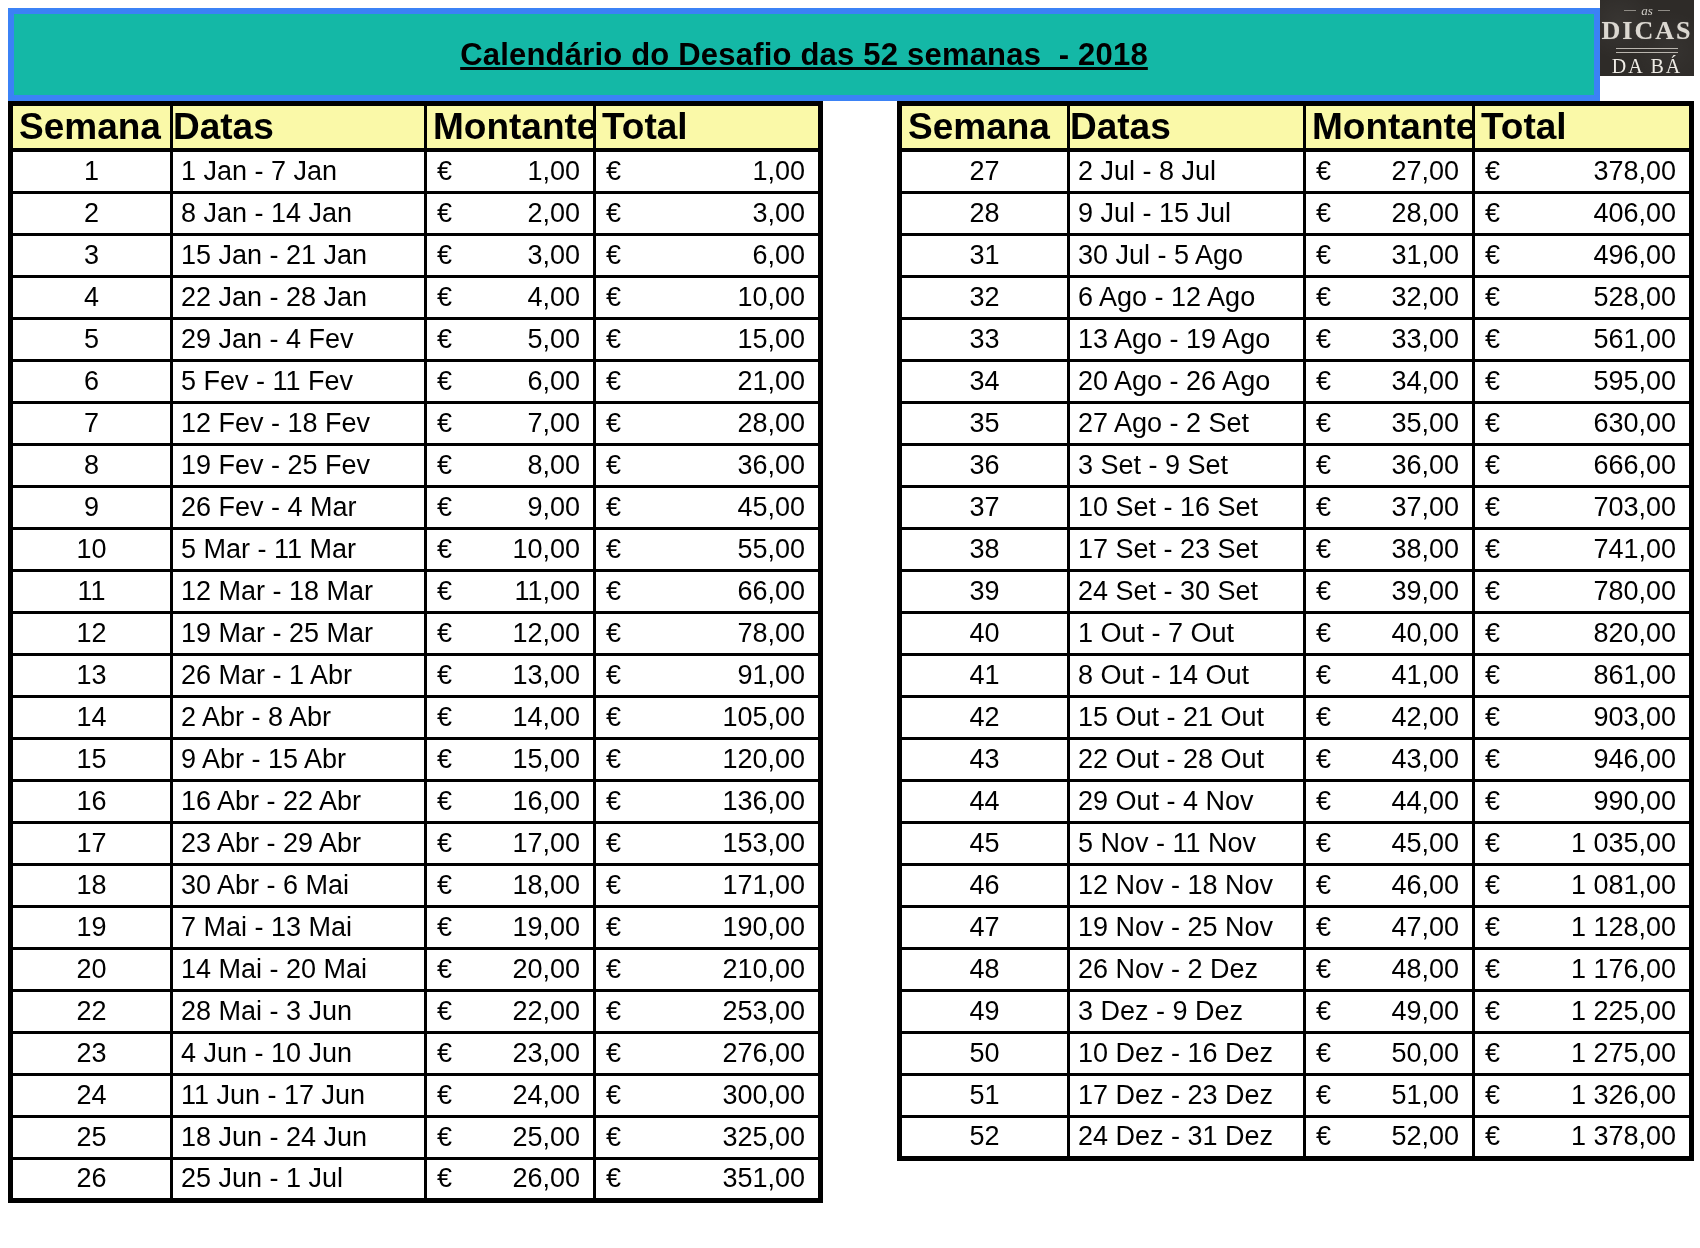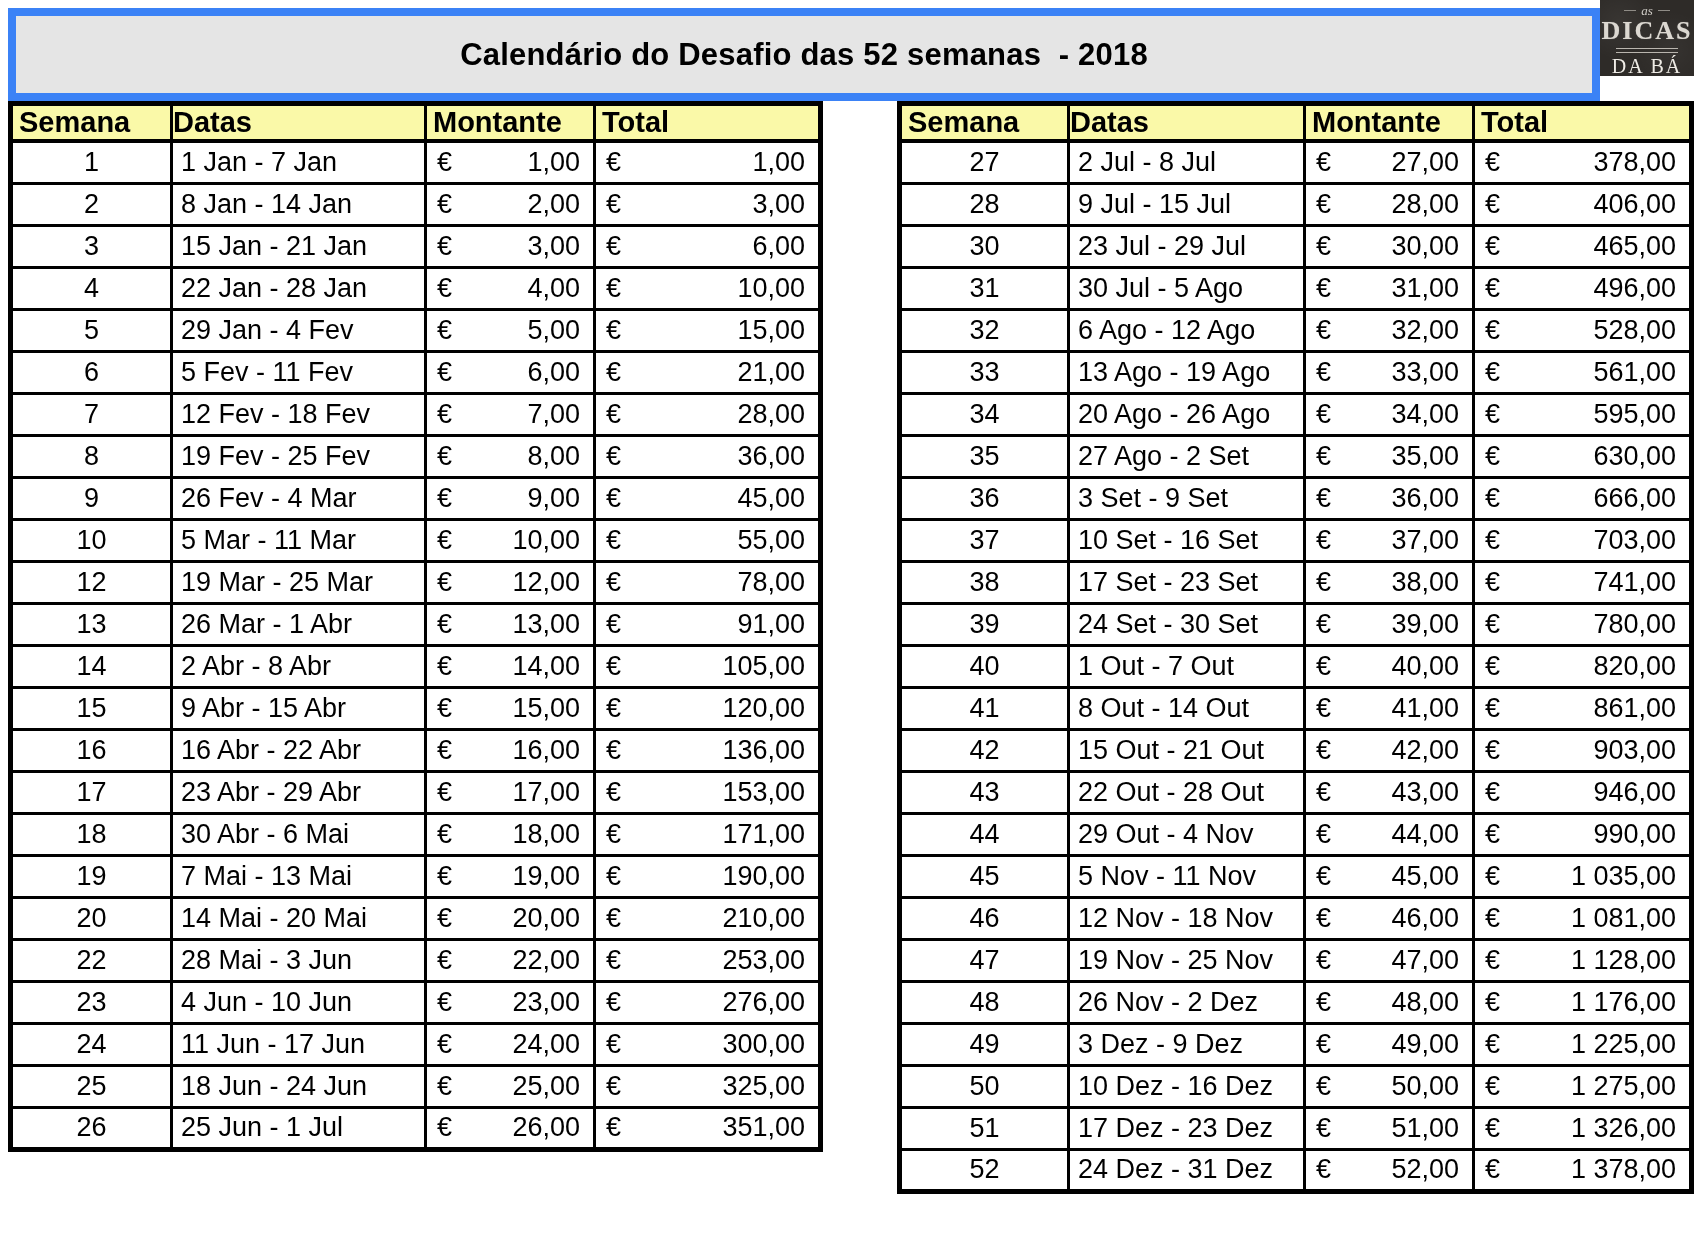--- a/index.html
+++ b/index.html
@@ -12,25 +12,26 @@
     overflow: hidden;
   }
   .page { position: relative; width: 1700px; height: 1248px; background: #ffffff; }
 
   
   .title-bar {
     position: absolute;
     left: 8px; top: 8px;
     width: 1592px; height: 93px;
     box-sizing: border-box;
-    background: #e5e5e5;
-    border: 8px solid #3b82f6;
+    background: #14b8a6;
+    border: 6px solid #3b82f6;
     display: flex;
     align-items: center;
     justify-content: center;
+    text-decoration: underline;
   }
   .title-text {
     font-size: 31px;
     font-weight: bold;
     color: #000;
     white-space: pre;
     letter-spacing: 0.2px;
   }
 
   
@@ -104,21 +105,21 @@
 
   .tbl th, .tbl td {
     border: 3px solid #000;
     box-sizing: border-box;
     overflow: hidden;
     white-space: nowrap;
   }
   .tbl thead th {
     height: 37px;
     background: #faf9a8;
-    font-size: 29px;
+    font-size: 37px;
     font-weight: bold;
     text-align: left;
     padding: 0 0 0 6px;
     border-bottom: 4px solid #000;
     vertical-align: middle;
   }
   .tbl thead th.h-datas { text-align: left; padding: 0; }
   .tbl tbody td {
     height: 42px;
     font-size: 27px;
@@ -323,20 +324,36 @@
             </div>
           </td>
           <td class="c-money">
             <div class="money-wrap">
               <span class="eur">€</span>
               <span class="amt">55,00</span>
             </div>
           </td>
         </tr>
         <tr>
+          <td class="c-week">11</td>
+          <td class="c-dates">12 Mar - 18 Mar</td>
+          <td class="c-money">
+            <div class="money-wrap">
+              <span class="eur">€</span>
+              <span class="amt">11,00</span>
+            </div>
+          </td>
+          <td class="c-money">
+            <div class="money-wrap">
+              <span class="eur">€</span>
+              <span class="amt">66,00</span>
+            </div>
+          </td>
+        </tr>
+        <tr>
           <td class="c-week">12</td>
           <td class="c-dates">19 Mar - 25 Mar</td>
           <td class="c-money">
             <div class="money-wrap">
               <span class="eur">€</span>
               <span class="amt">12,00</span>
             </div>
           </td>
           <td class="c-money">
             <div class="money-wrap">
@@ -598,36 +615,20 @@
             </div>
           </td>
           <td class="c-money">
             <div class="money-wrap">
               <span class="eur">€</span>
               <span class="amt">406,00</span>
             </div>
           </td>
         </tr>
         <tr>
-          <td class="c-week">30</td>
-          <td class="c-dates">23 Jul - 29 Jul</td>
-          <td class="c-money">
-            <div class="money-wrap">
-              <span class="eur">€</span>
-              <span class="amt">30,00</span>
-            </div>
-          </td>
-          <td class="c-money">
-            <div class="money-wrap">
-              <span class="eur">€</span>
-              <span class="amt">465,00</span>
-            </div>
-          </td>
-        </tr>
-        <tr>
           <td class="c-week">31</td>
           <td class="c-dates">30 Jul - 5 Ago</td>
           <td class="c-money">
             <div class="money-wrap">
               <span class="eur">€</span>
               <span class="amt">31,00</span>
             </div>
           </td>
           <td class="c-money">
             <div class="money-wrap">

